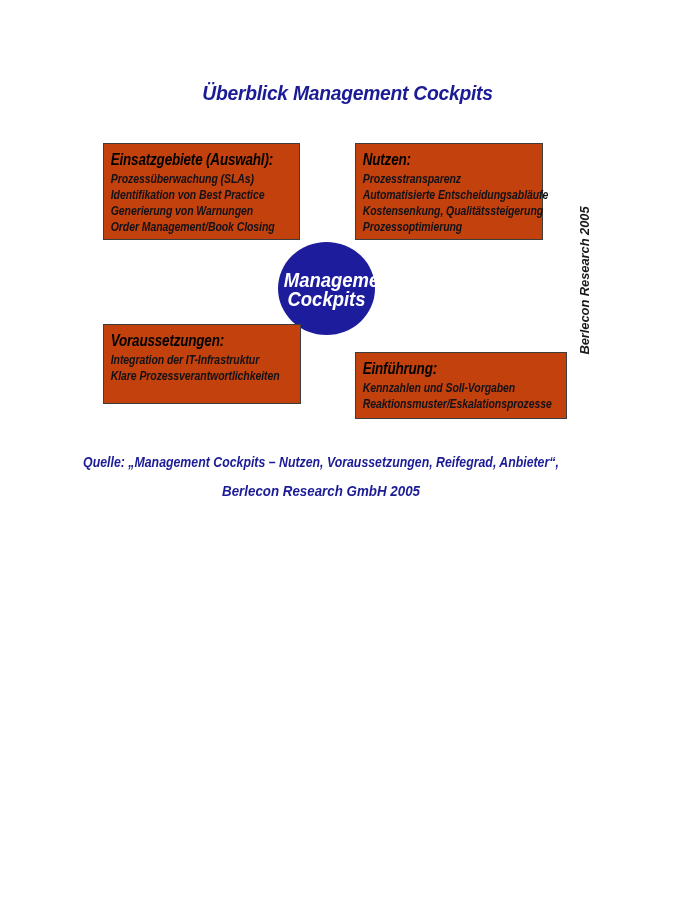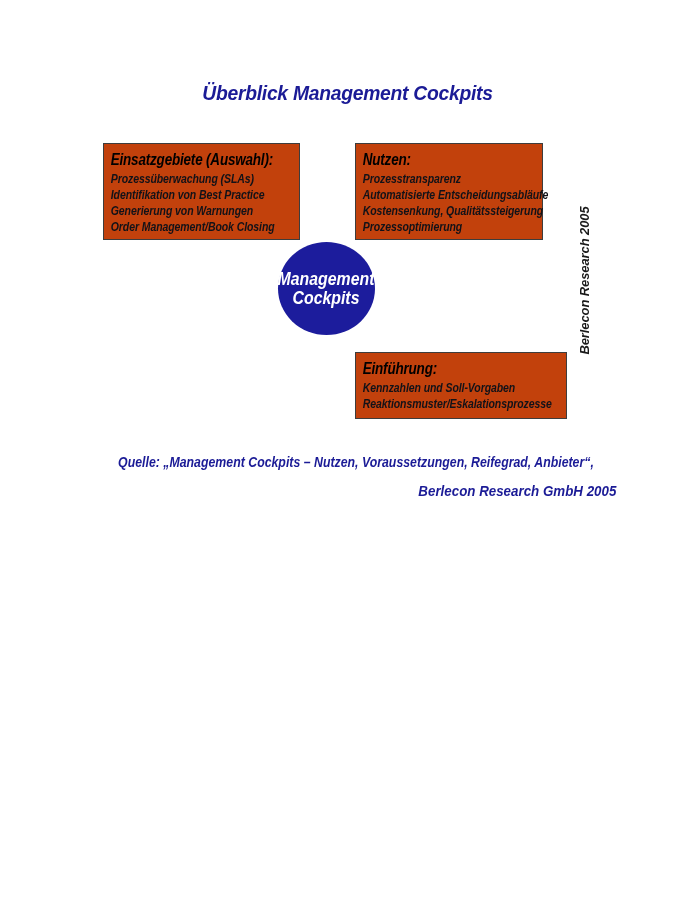--- a/index.html
+++ b/index.html
@@ -65,25 +65,24 @@
     position: absolute;
     left: 278px;
     top: 242px;
     width: 97px;
     height: 93px;
     border-radius: 50%;
     background: #1c1c9c;
     color: #ffffff;
     display: flex;
     flex-direction: column;
-    align-items: center;
     justify-content: center;
     text-align: center;
     font-weight: bold;
-    font-size: 18px;
+    font-size: 21px;
     line-height: 19px;
   }
   .circle span {
     display: block;
     transform: scaleX(0.88);
   }
   .side-label {
     position: absolute;
     left: 505px;
     top: 272px;
@@ -95,21 +94,21 @@
     font-weight: bold;
     color: #1a1a1a;
     letter-spacing: -0.1px;
     white-space: nowrap;
   }
   .source {
     position: absolute;
     top: 453px;
     left: 0;
     width: 642px;
-    text-align: right;
+    text-align: center;
     color: #1b1b96;
     font-weight: bold;
     font-size: 14.5px;
     line-height: 19px;
   }
   .source-line1 {
     transform: scaleX(0.85);
     margin-bottom: 10px;
     white-space: nowrap;
   }
@@ -143,20 +142,27 @@
       <div class="box-line">Kostensenkung, Qualitätssteigerung</div>
       <div class="box-line">Prozessoptimierung</div>
     </div>
   </div>
 
   <div class="circle">
     <span>Management</span>
     <span>Cockpits</span>
   </div>
 
+  <div class="box box-bl">
+    <div class="box-inner">
+      <div class="box-title">Voraussetzungen:</div>
+      <div class="box-line">Integration der IT-Infrastruktur</div>
+      <div class="box-line">Klare Prozessverantwortlichkeiten</div>
+    </div>
+  </div>
 
   <div class="box box-br">
     <div class="box-inner">
       <div class="box-title">Einführung:</div>
       <div class="box-line">Kennzahlen und Soll-Vorgaben</div>
       <div class="box-line">Reaktionsmuster/Eskalationsprozesse</div>
     </div>
   </div>
 
   <div class="side-label">Berlecon Research 2005</div>

